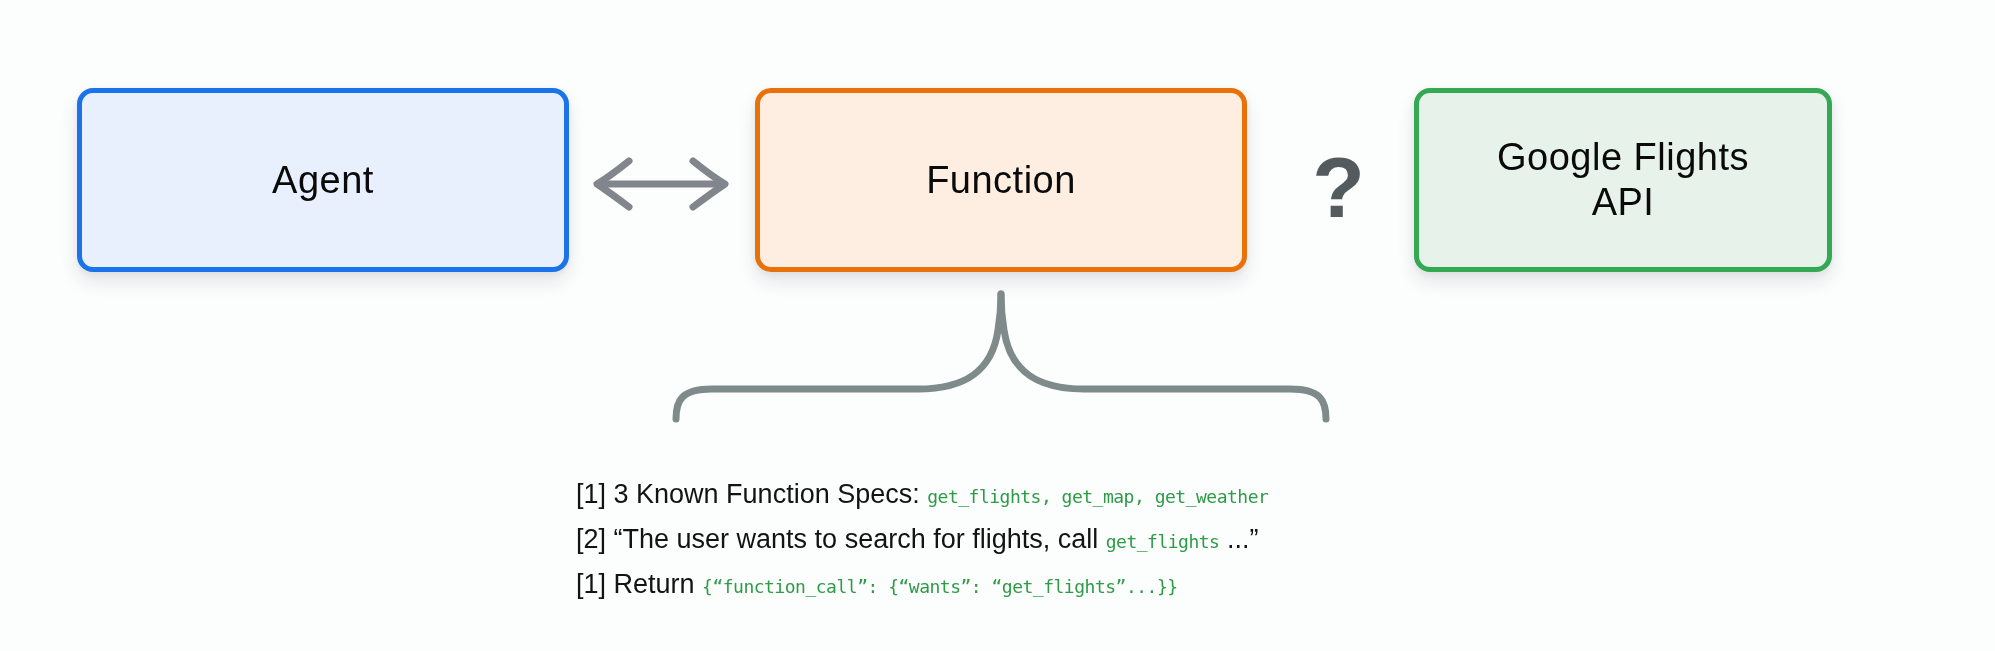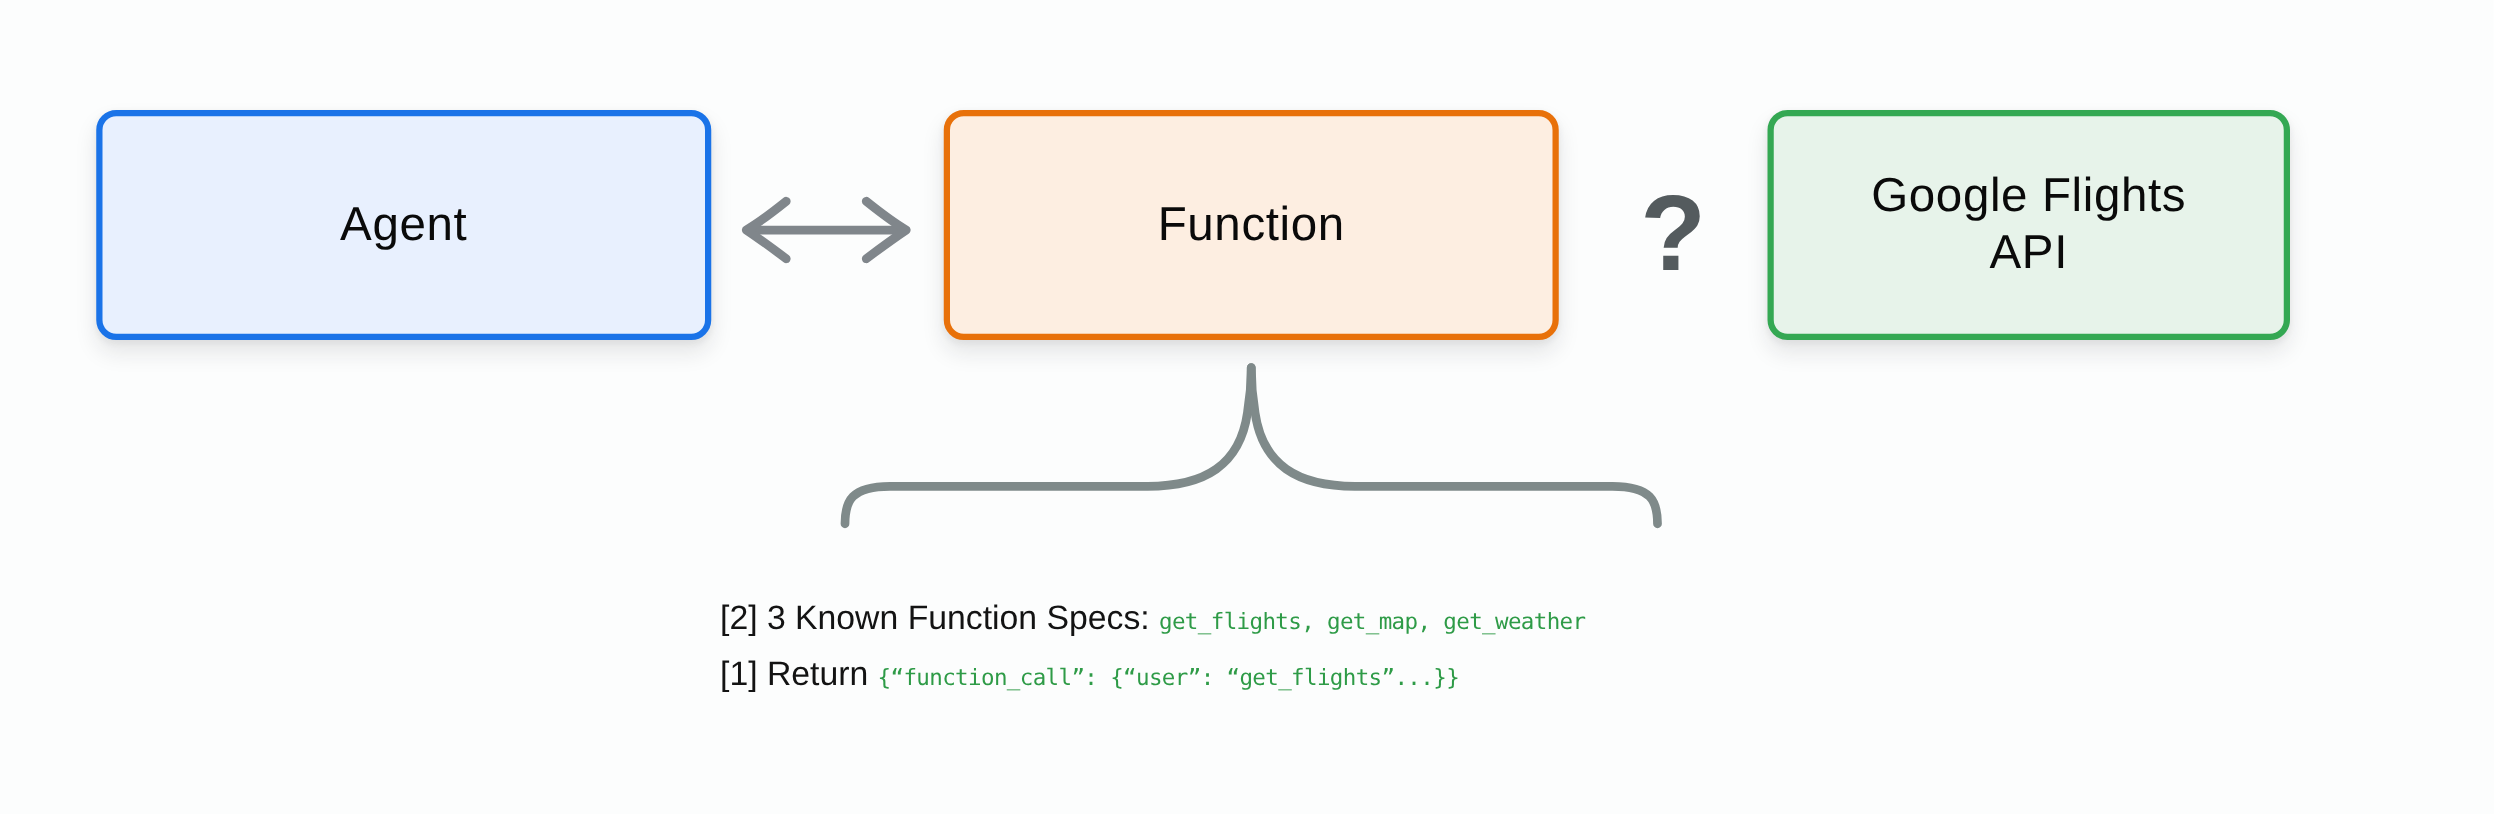--- a/index.html
+++ b/index.html
@@ -97,20 +97,23 @@
     <g fill="none" stroke-width="7" stroke-linecap="round" stroke-linejoin="round" stroke="#7f8a8a">
       <path d="M 676 419 C 676 401, 681 389, 712 389 L 918 389 C 964 389, 992 372, 998 330 C 999.5 321, 1001 310, 1001 294"></path>
       <path d="M 1326 419 C 1326 401, 1321 389, 1290 389 L 1084 389 C 1038 389, 1010 372, 1004 330 C 1002.5 321, 1001 310, 1001 294"></path>
     </g>
   </svg>
 
   <div class="qmark">?</div>
 
   <div class="notes">
     <div class="note-line">
-      <span class="plain">[2] 3 Known Function Specs: </span><span class="code">get_flights, get_map, get_weather</span>
+      <span class="plain">[1] 3 Known Function Specs: </span><span class="code">get_flights, get_map, get_weather</span>
     </div>
     <div class="note-line">
-      <span class="plain">[1] Return </span><span class="code">{“function_call”: {“user”: “get_flights”...}}</span>
+      <span class="plain">[2] “The user wants to search for flights, call </span><span class="code">get_flights</span><span class="plain"> ...”</span>
+    </div>
+    <div class="note-line">
+      <span class="plain">[1] Return </span><span class="code">{“function_call”: {“wants”: “get_flights”...}}</span>
     </div>
   </div>
 
 </div>
 
 </body></html>

